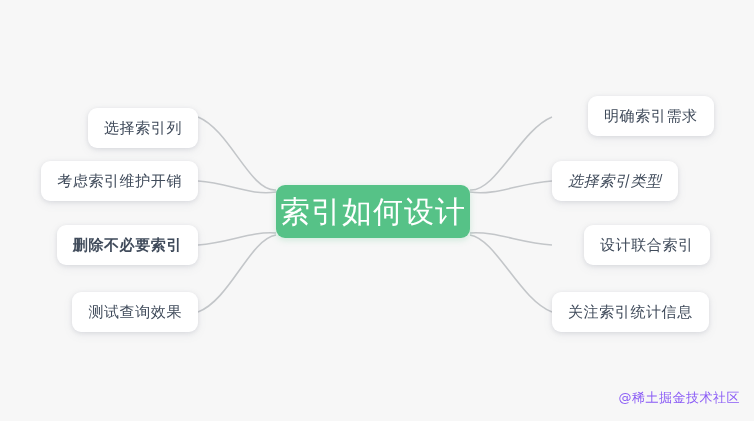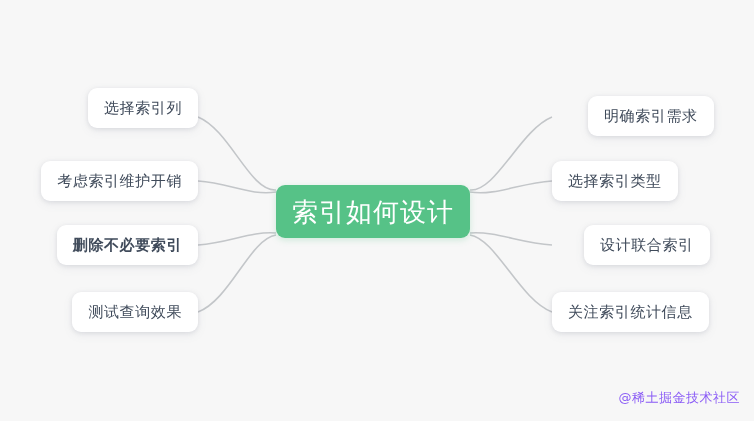--- a/index.html
+++ b/index.html
@@ -61,21 +61,21 @@
     width: 194px;
     height: 53px;
     background: #56c287;
     border-radius: 9px;
     display: flex;
     align-items: center;
     justify-content: center;
     box-shadow: 0 2px 6px rgba(86, 194, 135, 0.25);
   }
   #center-node .center-label {
-    font-size: 26px;
+    font-size: 30px;
     color: #ffffff;
     letter-spacing: 1px;
     line-height: 1;
   }
   #watermark {
     position: absolute;
     right: 14px;
     bottom: 14px;
     font-size: 13px;
     color: #8b5cf6;
@@ -94,41 +94,41 @@
     <path d="M 276 192 C 250 196, 230 183, 198 181" fill="none" stroke="#c3c6c9" stroke-width="1.6"></path>
     <path d="M 276 233 C 250 231, 230 243, 198 245" fill="none" stroke="#c3c6c9" stroke-width="1.6"></path>
     <path d="M 276 235 C 250 239, 230 300, 198 312" fill="none" stroke="#c3c6c9" stroke-width="1.6"></path>
 
     <path d="M 470 190 C 496 192, 520 130, 552 117" fill="none" stroke="#c3c6c9" stroke-width="1.6"></path>
     <path d="M 470 192 C 496 196, 520 183, 552 181" fill="none" stroke="#c3c6c9" stroke-width="1.6"></path>
     <path d="M 470 233 C 496 231, 520 243, 552 245" fill="none" stroke="#c3c6c9" stroke-width="1.6"></path>
     <path d="M 470 235 C 496 239, 520 300, 552 312" fill="none" stroke="#c3c6c9" stroke-width="1.6"></path>
   </svg>
 
-  <div class="node node-left" style="right:556px; top:88px;">
+  <div class="node node-left" style="right:556px; top:108px;">
     <span class="node-label">选择索引列</span>
   </div>
   <div class="node node-left" style="right:556px; top:161px;">
     <span class="node-label">考虑索引维护开销</span>
   </div>
   <div class="node node-left" style="right:556px; top:225px;font-weight:bold;">
     <span class="node-label">删除不必要索引</span>
   </div>
   <div class="node node-left" style="right:556px; top:292px;">
     <span class="node-label">测试查询效果</span>
   </div>
 
   <div id="center-node">
     <span class="center-label">索引如何设计</span>
   </div>
 
   <div class="node node-right" style="left:552px; top:96px;margin-left:36px;">
     <span class="node-label">明确索引需求</span>
   </div>
-  <div class="node node-right" style="left:552px; top:161px;">
+  <div class="node node-right" style="left:552px; top:161px;font-style:italic;">
     <span class="node-label">选择索引类型</span>
   </div>
   <div class="node node-right" style="left:552px; top:225px;margin-left:32px;">
     <span class="node-label">设计联合索引</span>
   </div>
   <div class="node node-right" style="left:552px; top:292px;">
     <span class="node-label">关注索引统计信息</span>
   </div>
 
   <div id="watermark">@稀土掘金技术社区</div>

